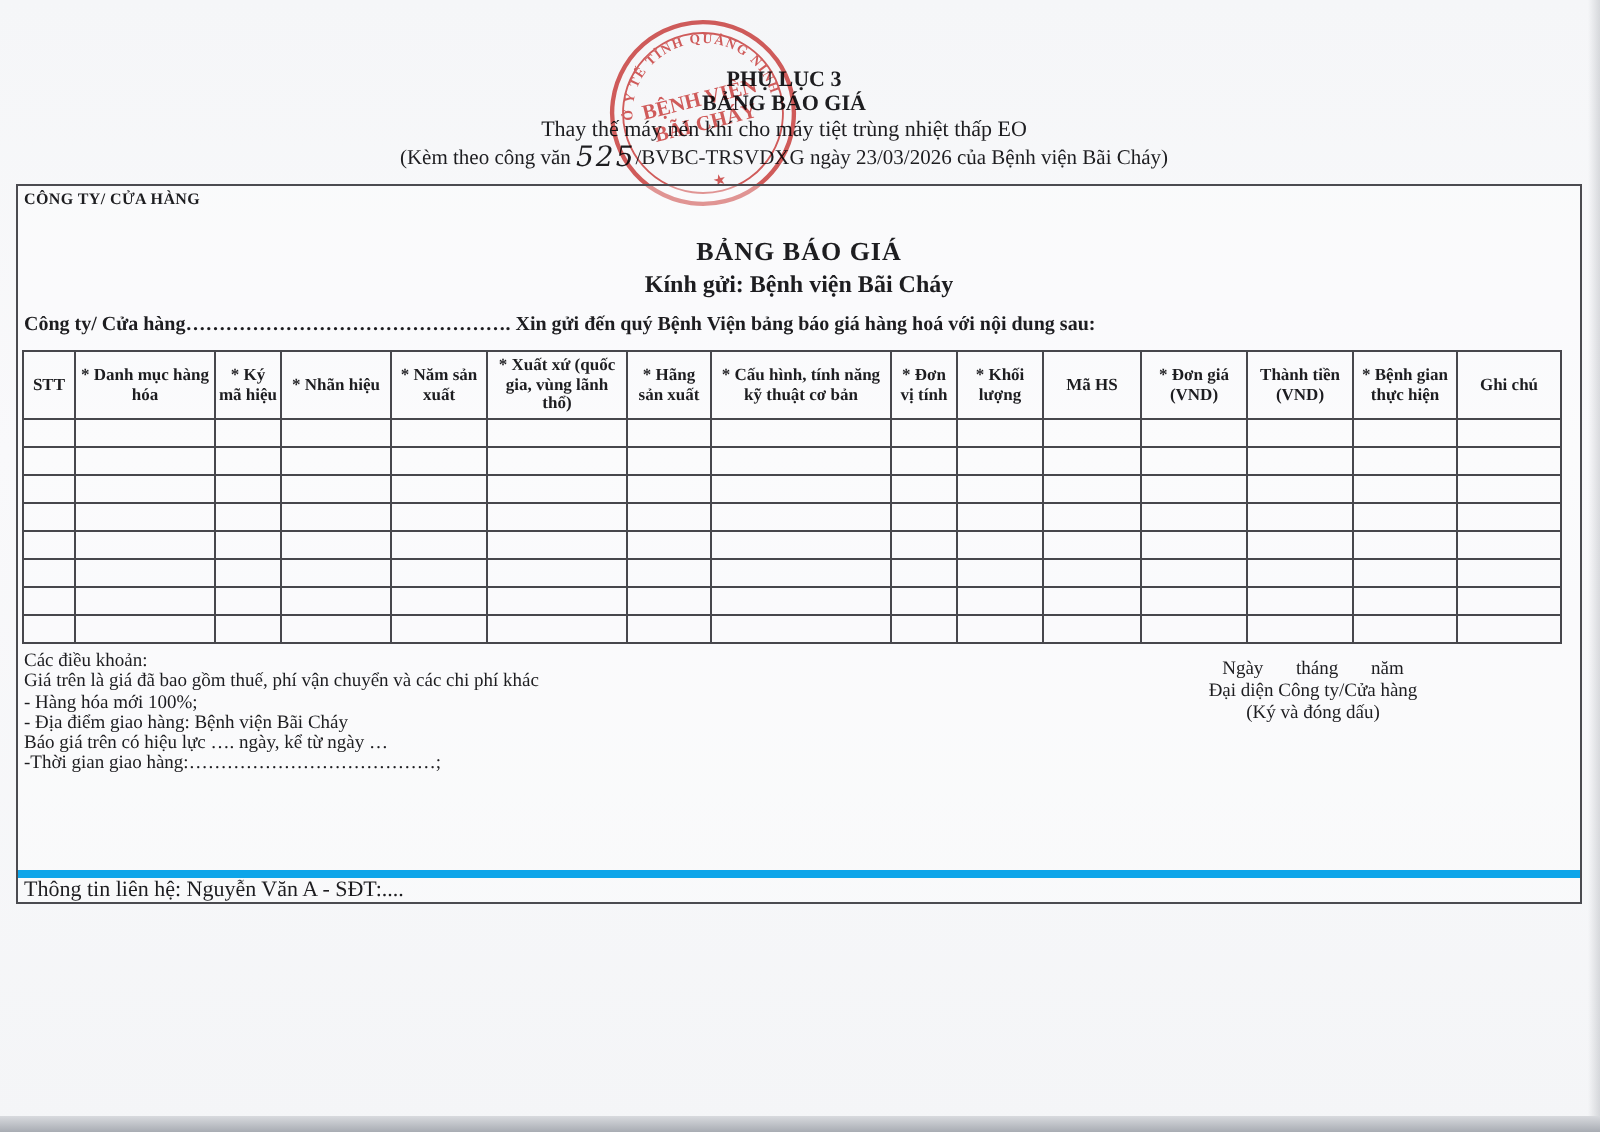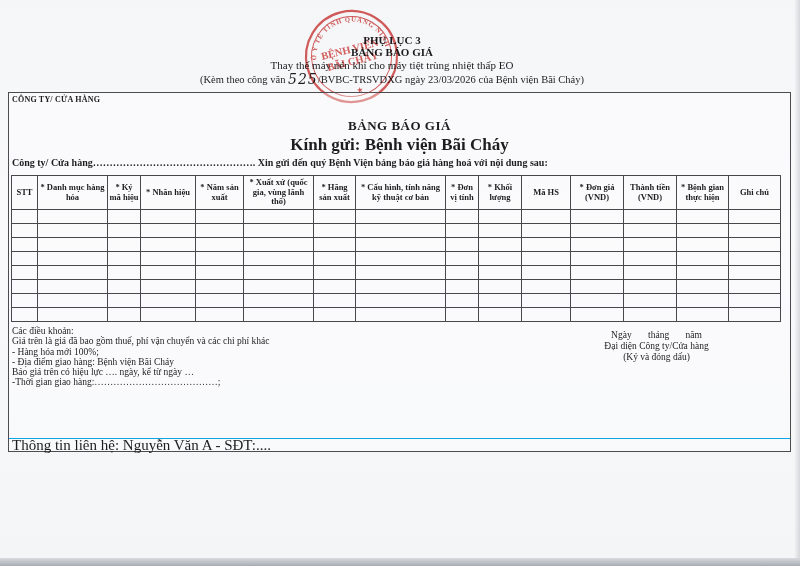--- a/index.html
+++ b/index.html
@@ -27,38 +27,38 @@
   .stamp { position:absolute; left:301px; top:6px; width:101px; height:101px;
     transform:rotate(-14deg); opacity:.82; pointer-events:none; mix-blend-mode:multiply; }
 
   
   .main-box { position:absolute; left:8px; top:92px; width:783px; height:360px;
     border:1.2px solid #4b4b50; background:rgba(255,255,255,.35); }
   .company-label { position:absolute; top:2px; left:3px; font-weight:bold; font-size:8px; letter-spacing:.2px; }
   .box-title { position:absolute; top:25px; left:0; width:100%; text-align:center;
     font-weight:bold; font-size:13px; letter-spacing:.5px; }
   .box-recipient { position:absolute; top:42px; left:0; width:100%; text-align:center;
-    font-weight:bold; font-size:17px; }
+    font-weight:bold; font-size:12px; }
   .intro-line { position:absolute; top:64px; left:3px; font-weight:bold; font-size:10px; }
 
   
   table.quote { position:absolute; top:82px; left:2px; width:769px;
     border-collapse:collapse; table-layout:fixed; }
   table.quote th, table.quote td { border:1px solid #47474c; }
   table.quote th { font-weight:bold; font-size:8.5px; line-height:9.5px;
     text-align:center; vertical-align:middle; height:34px; padding:1px; }
   table.quote td { height:14px; }
 
   
   .notes { position:absolute; top:233px; left:3px; font-size:9.5px; line-height:10.3px; width:540px; }
   .signature { position:absolute; top:237px; left:540px; width:215px; text-align:center;
     font-size:9.5px; line-height:11px; }
   .signature .date-line { word-spacing:14px; }
-  .contact-row { position:absolute; left:0; right:0; bottom:0; border-top:1px solid #0ea5e9;
-    font-size:15px; line-height:10px; padding:1px 0 1px 3px; }
+  .contact-row { position:absolute; left:0; right:0; bottom:0; border-top:4px solid #0ea5e9;
+    font-size:11px; line-height:10px; padding:1px 0 1px 3px; }
 </style>
 </head>
 <body>
 
 <div class="doc-header">
   <div class="l1">PHỤ LỤC 3</div>
   <div class="l2">BẢNG BÁO GIÁ</div>
   <div class="l3">Thay thế máy nén khí cho máy tiệt trùng nhiệt thấp EO</div>
   <div class="l4"><span>(Kèm theo công văn</span> <span class="hand-number">525</span><span>/BVBC-TRSVDXG ngày 23/03/2026 của Bệnh viện Bãi Cháy)</span></div>
 </div>

